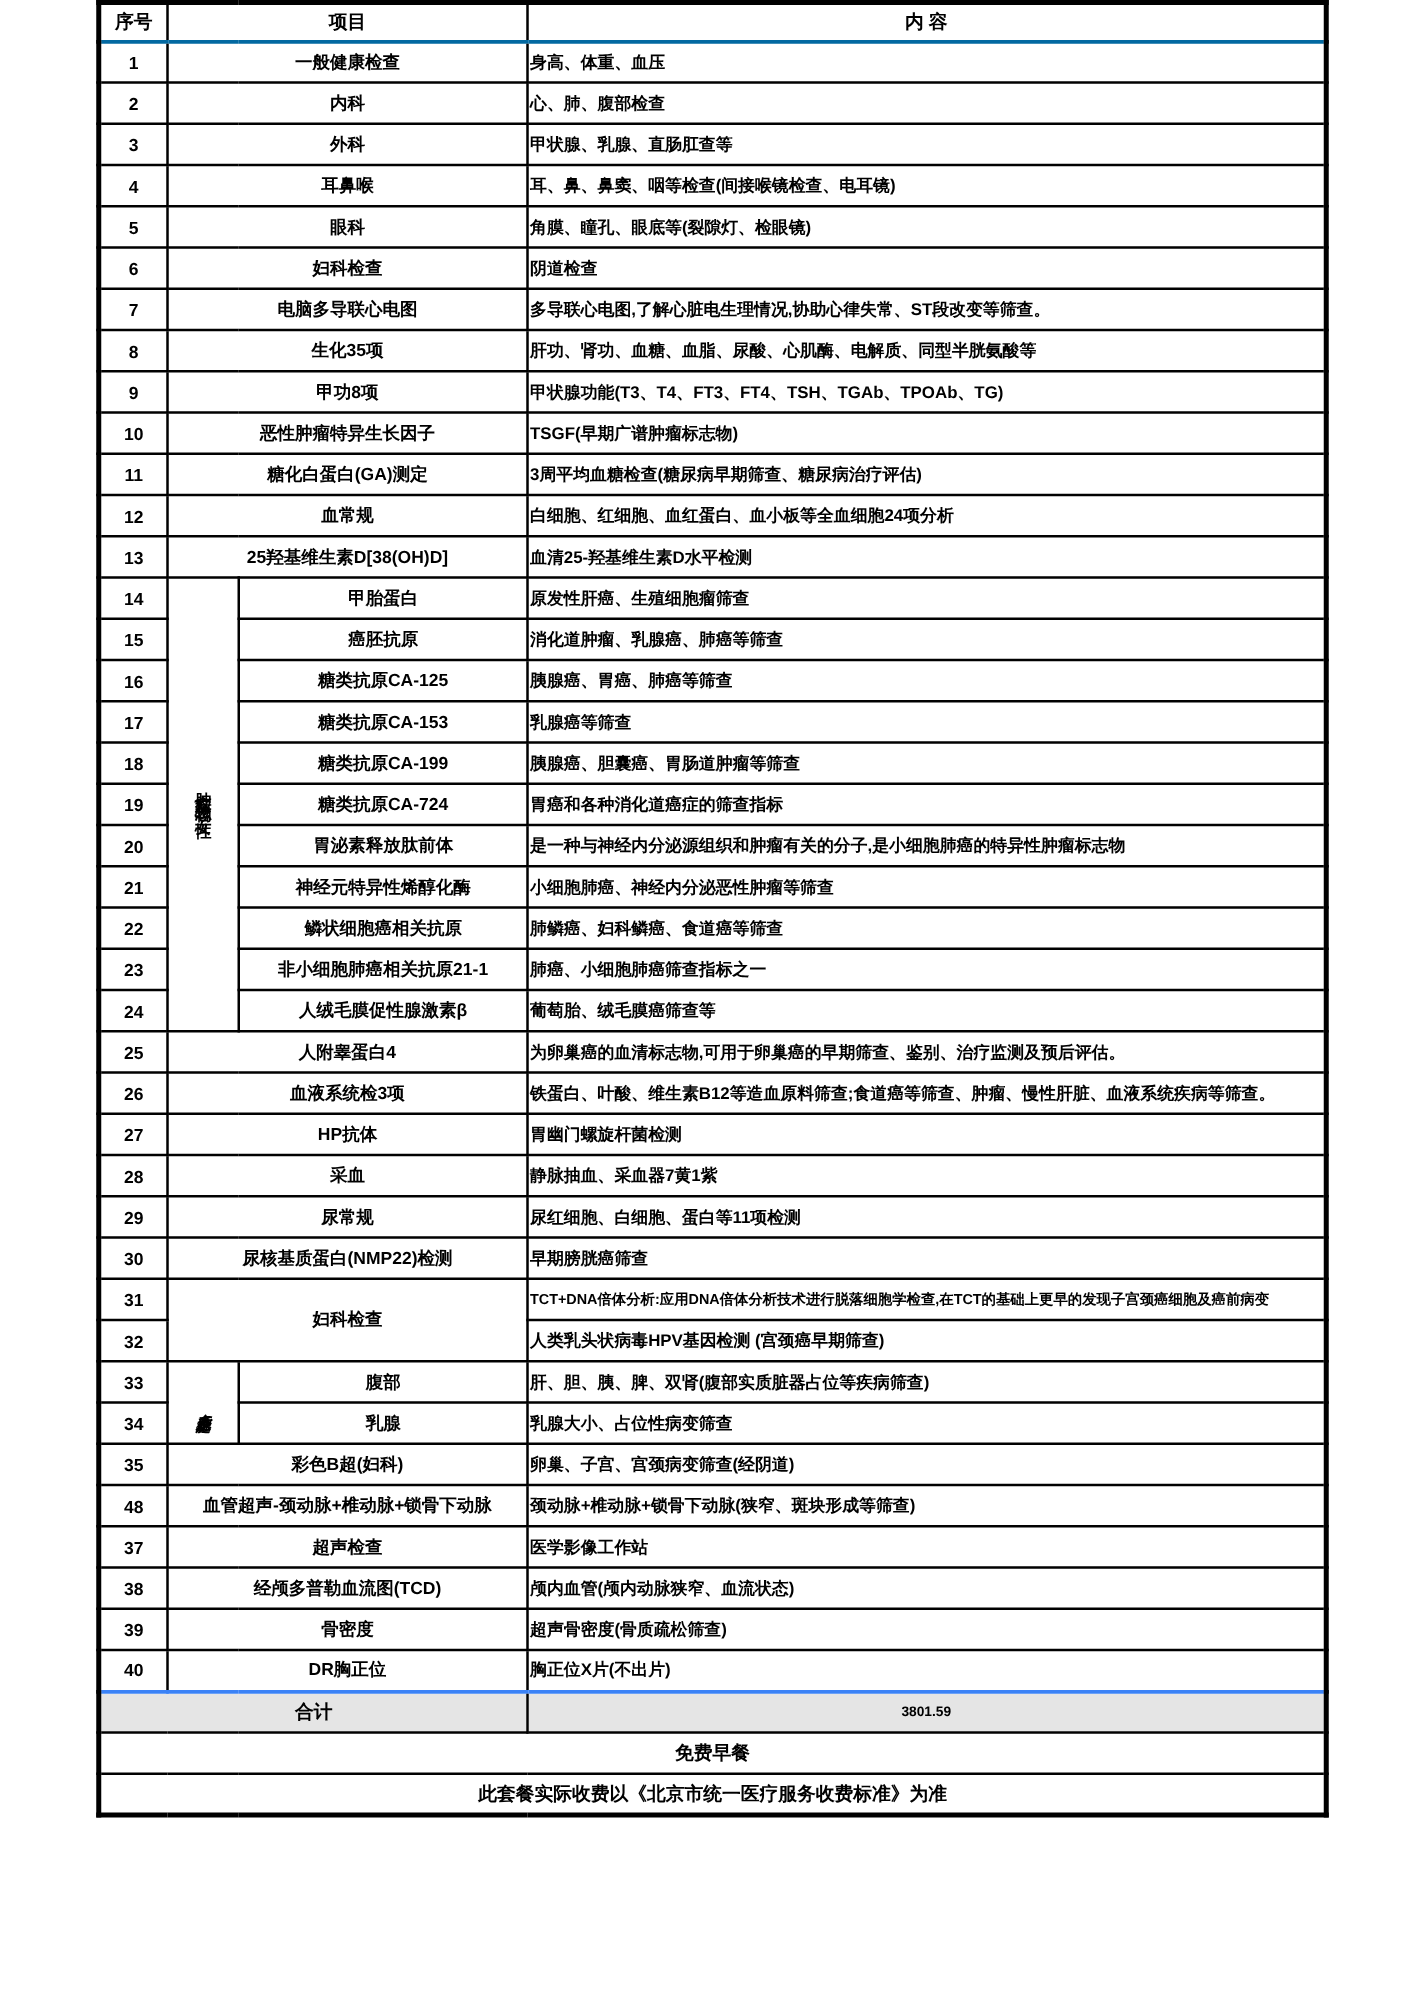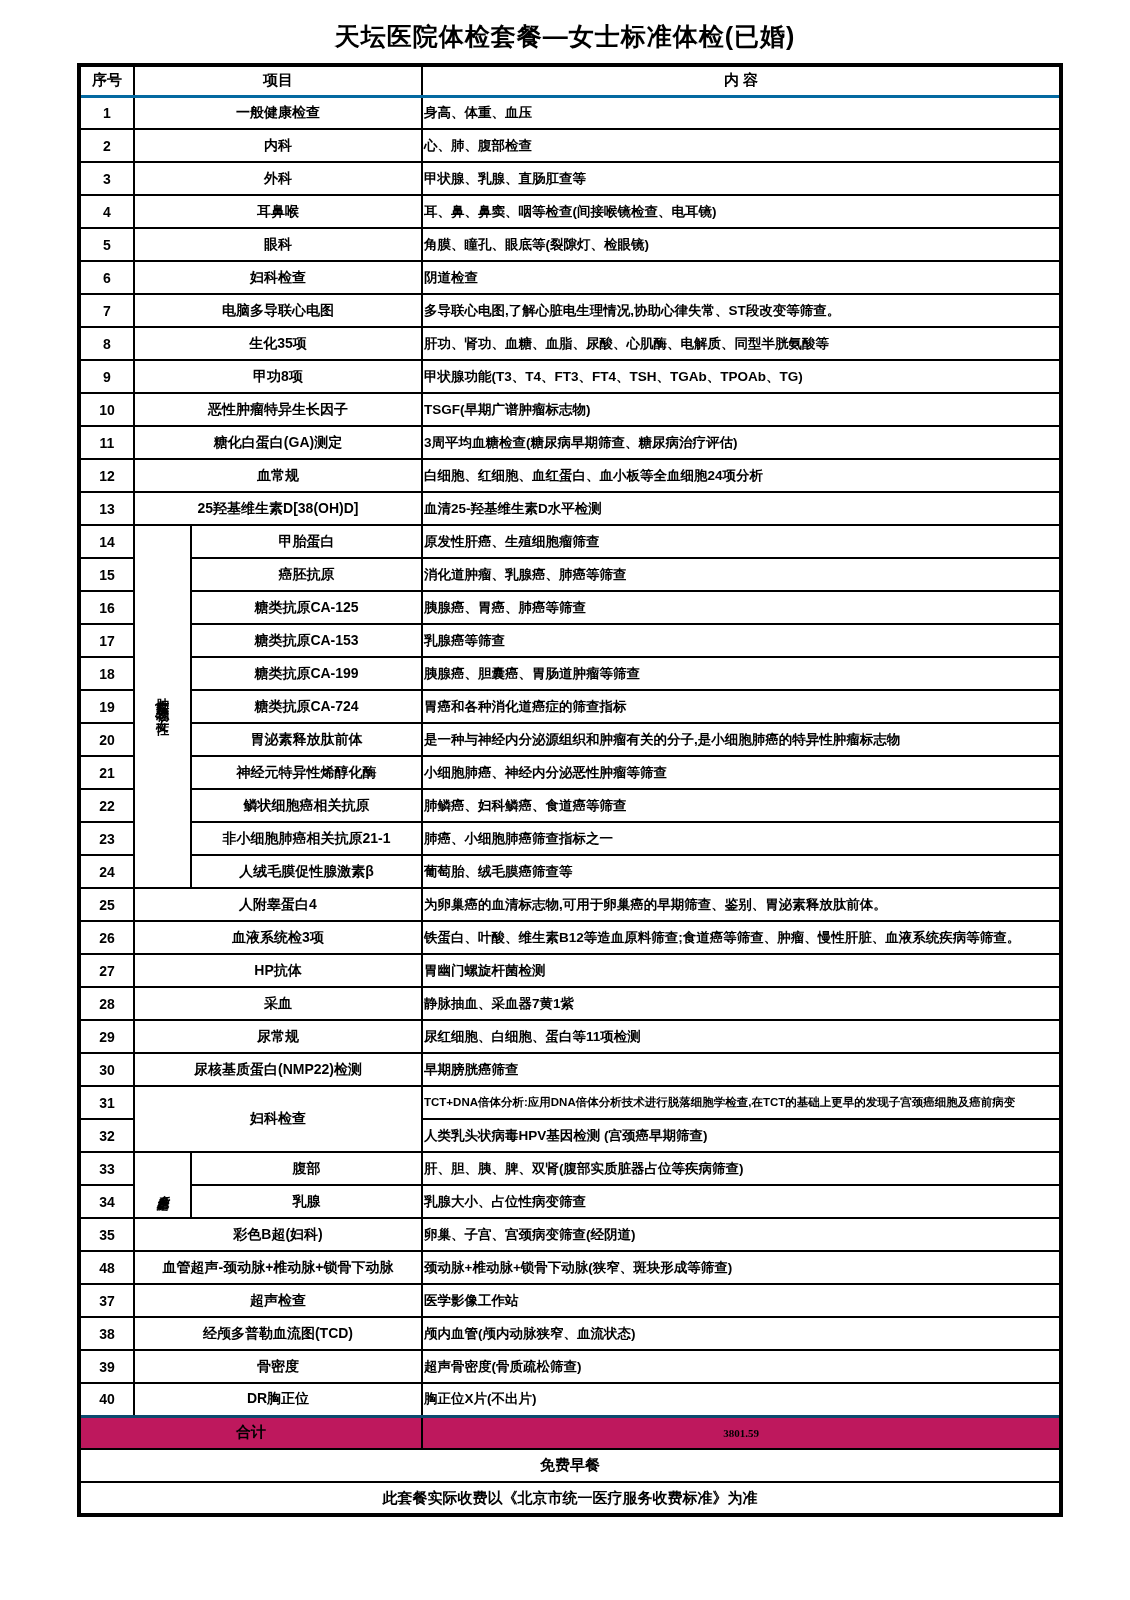--- a/index.html
+++ b/index.html
@@ -53,30 +53,29 @@
   .content.csmall { font-size: 11.5px; }
   .vcell { text-align: center; vertical-align: middle; }
   .vtext {
     writing-mode: vertical-rl;
     display: inline-block;
     font-size: 13px;
     letter-spacing: 3px;
     line-height: 1.2;
   }
   .vtext.vsmall { font-size: 12px; letter-spacing: 1px; font-style: italic; }
-  .total-row td { background: #be185d; border-top: 3px solid #0c4a6e; font-family: Liberation Serif, serif; }
+  .total-row td { background: #e5e5e5; border-top: 3px solid #3b82f6; }
   .total-label { text-align: center; font-size: 15px; }
   .total-value { text-align: center; font-size: 11px; }
   .full-row td { text-align: center; font-size: 15px; }
 </style>
 </head>
 <body>
 
 <div class="page">
-  <div class="doc-title">天坛医院体检套餐—女士标准体检(已婚)</div>
 
   <table class="exam-table">
     <colgroup>
       <col style="width:55px">
       <col style="width:57px">
       <col style="width:231px">
       <col style="width:639px">
     </colgroup>
     <thead>
       <tr class="hdr">
@@ -203,21 +202,21 @@
           <td class="content">肺癌、小细胞肺癌筛查指标之一</td>
         </tr>
         <tr>
           <td class="num">24</td>
           <td class="item">人绒毛膜促性腺激素β</td>
           <td class="content">葡萄胎、绒毛膜癌筛查等</td>
         </tr>
         <tr>
           <td class="num">25</td>
           <td class="item" colspan="2">人附睾蛋白4</td>
-          <td class="content">为卵巢癌的血清标志物,可用于卵巢癌的早期筛查、鉴别、胃泌素释放肽前体。</td>
+          <td class="content">为卵巢癌的血清标志物,可用于卵巢癌的早期筛查、鉴别、治疗监测及预后评估。</td>
         </tr>
         <tr>
           <td class="num">26</td>
           <td class="item" colspan="2">血液系统检3项</td>
           <td class="content">铁蛋白、叶酸、维生素B12等造血原料筛查;食道癌等筛查、肿瘤、慢性肝脏、血液系统疾病等筛查。</td>
         </tr>
         <tr>
           <td class="num">27</td>
           <td class="item" colspan="2">HP抗体</td>
           <td class="content">胃幽门螺旋杆菌检测</td>

